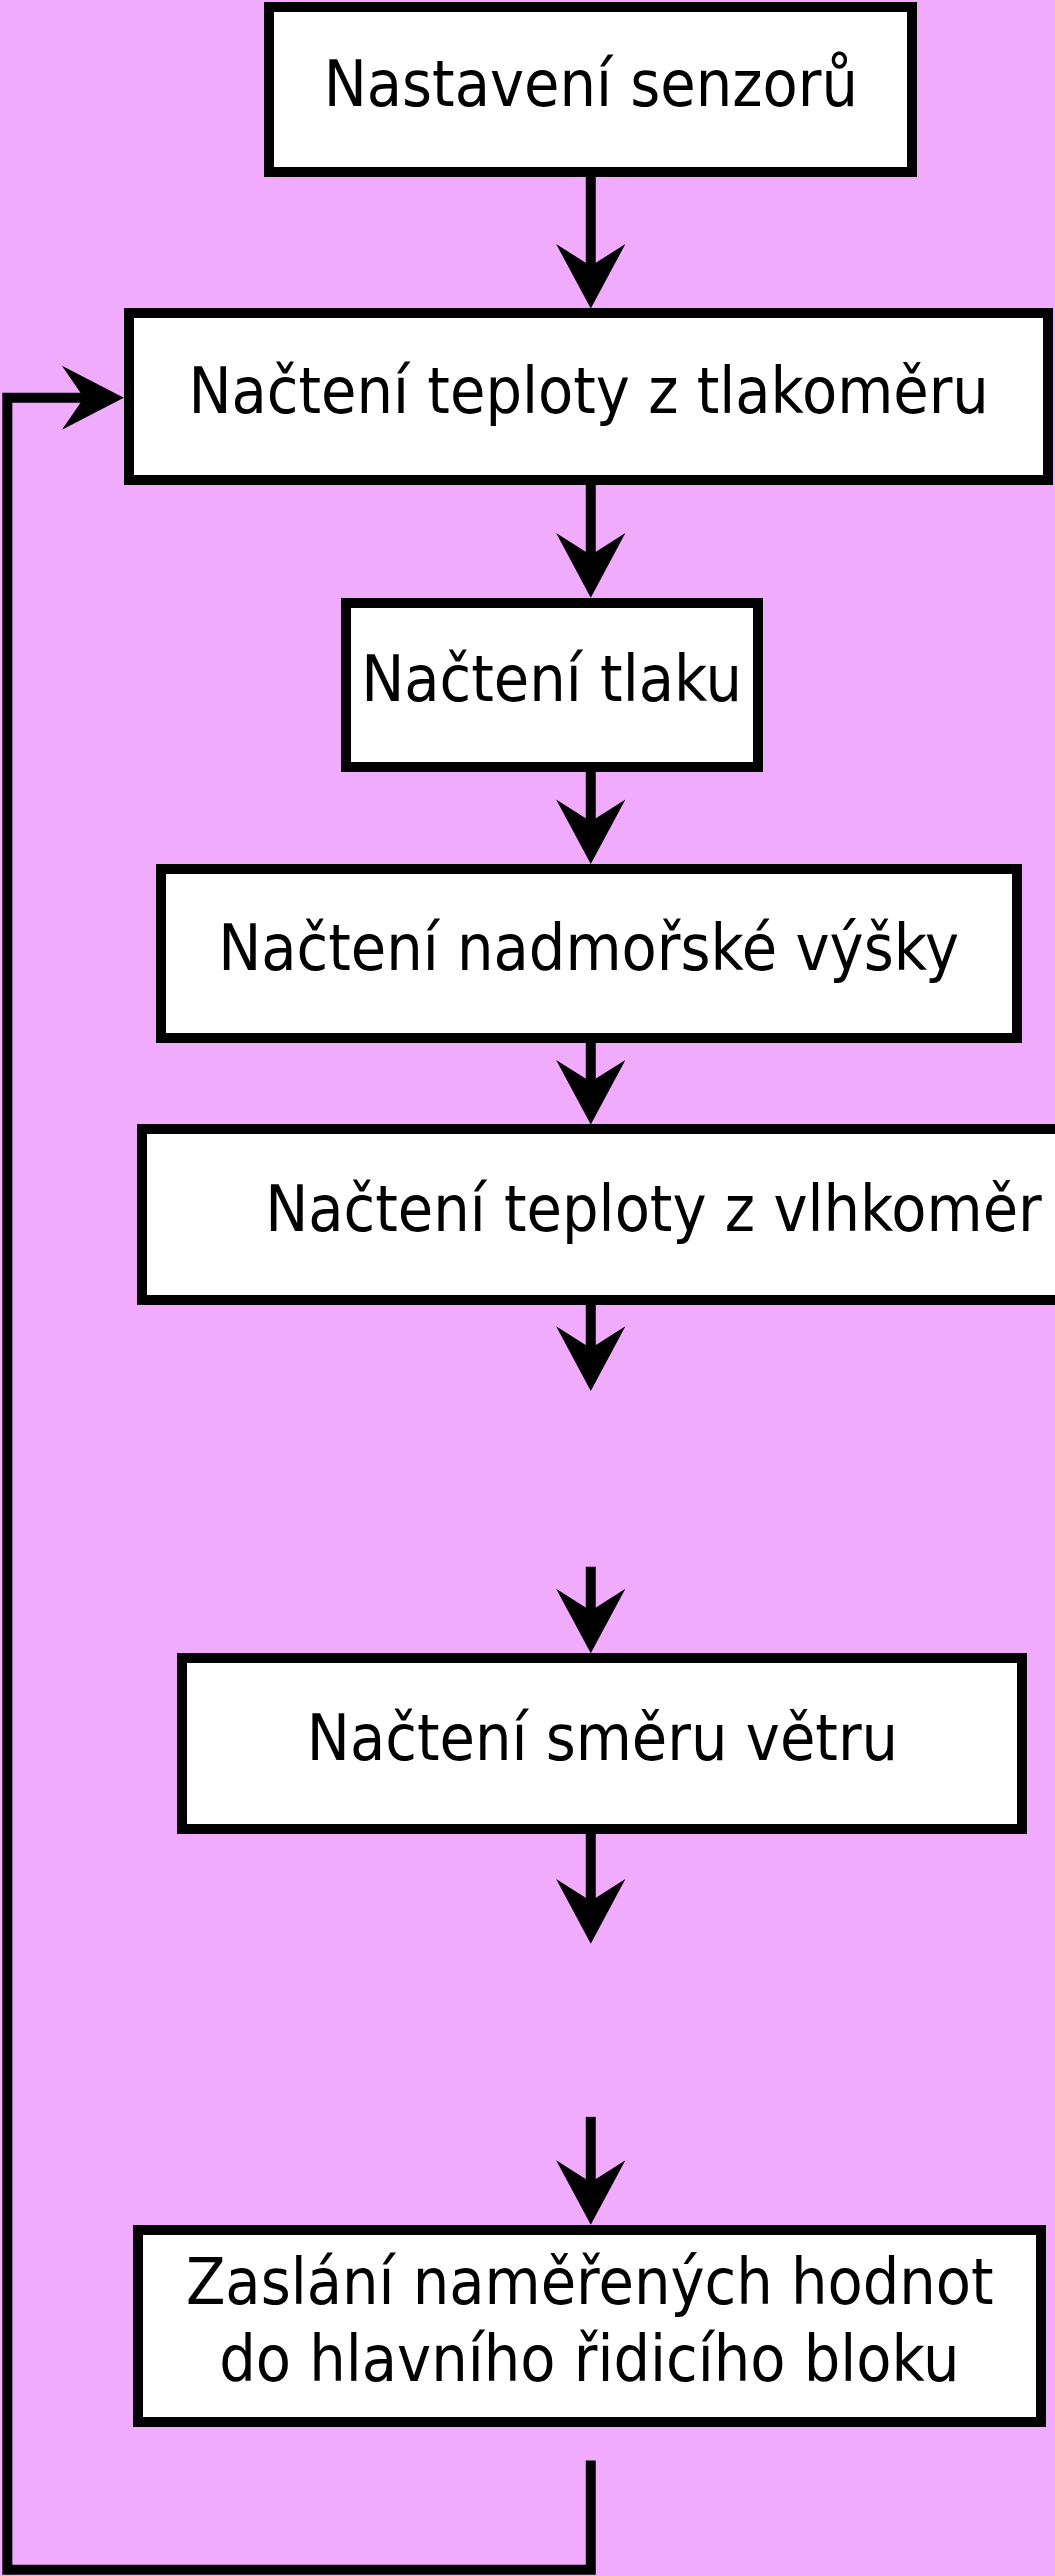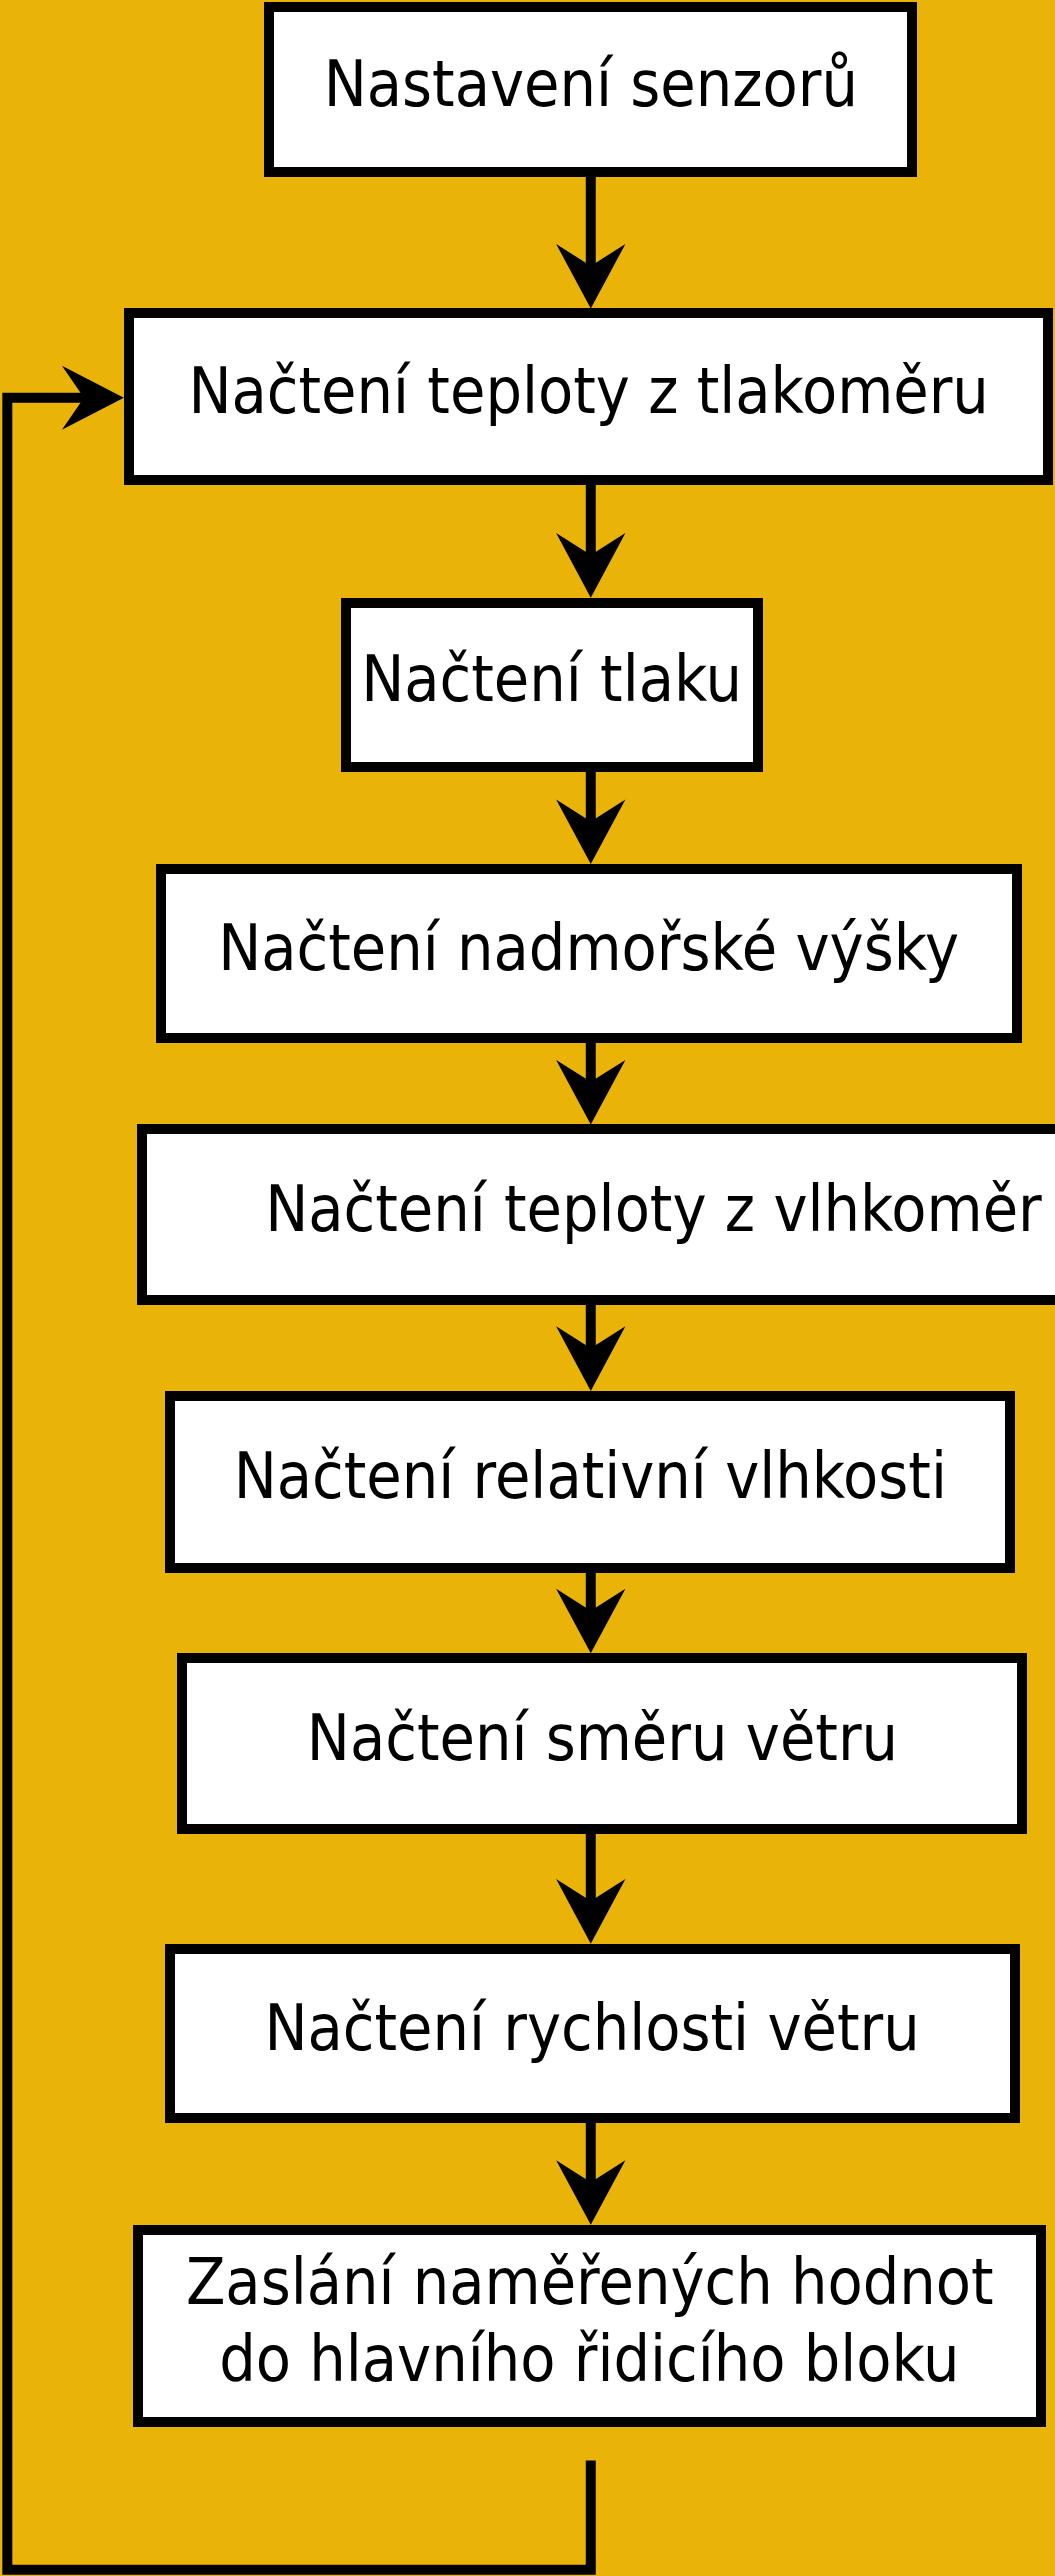--- a/index.html
+++ b/index.html
@@ -4,21 +4,21 @@
 <style>
   html, body {
     margin: 0;
     padding: 0;
     background: #ffffff;
   }
   .canvas {
     position: relative;
     width: 1055px;
     height: 2576px;
-    background: #eab308;
+    background: #f0abfc;
     overflow: hidden;
   }
   .connectors {
     position: absolute;
     left: 0;
     top: 0;
     width: 1055px;
     height: 2576px;
   }
   .connectors .ln {
@@ -103,31 +103,25 @@
   </div>
 
   <div class="node" style="left:156px; top:864px; width:866px; height:179px;align-items:center;">
     <span class="lbl">Načtení nadmořské výšky</span>
   </div>
 
   <div class="node" style="left:137px; top:1124px; width:1032px; height:181px;">
     <span class="lbl">Načtení teploty z vlhkoměr</span>
   </div>
 
-  <div class="node" style="left:165px; top:1391px; width:850px; height:182px;">
-    <span class="lbl">Načtení relativní vlhkosti</span>
-  </div>
 
   <div class="node" style="left:165px; top:1653px; width:850px; height:181px;margin-left:12px;">
     <span class="lbl">Načtení směru větru</span>
   </div>
 
-  <div class="node" style="left:165px; top:1944px; width:855px; height:179px;">
-    <span class="lbl">Načtení rychlosti větru</span>
-  </div>
 
   <div class="node" style="left:133px; top:2225px; width:913px; height:202px;">
     <span class="lbl">Zaslání naměřených hodnot</span>
     <span class="lbl">do hlavního řidicího bloku</span>
   </div>
 
 </div>
 
 
 </body></html>

